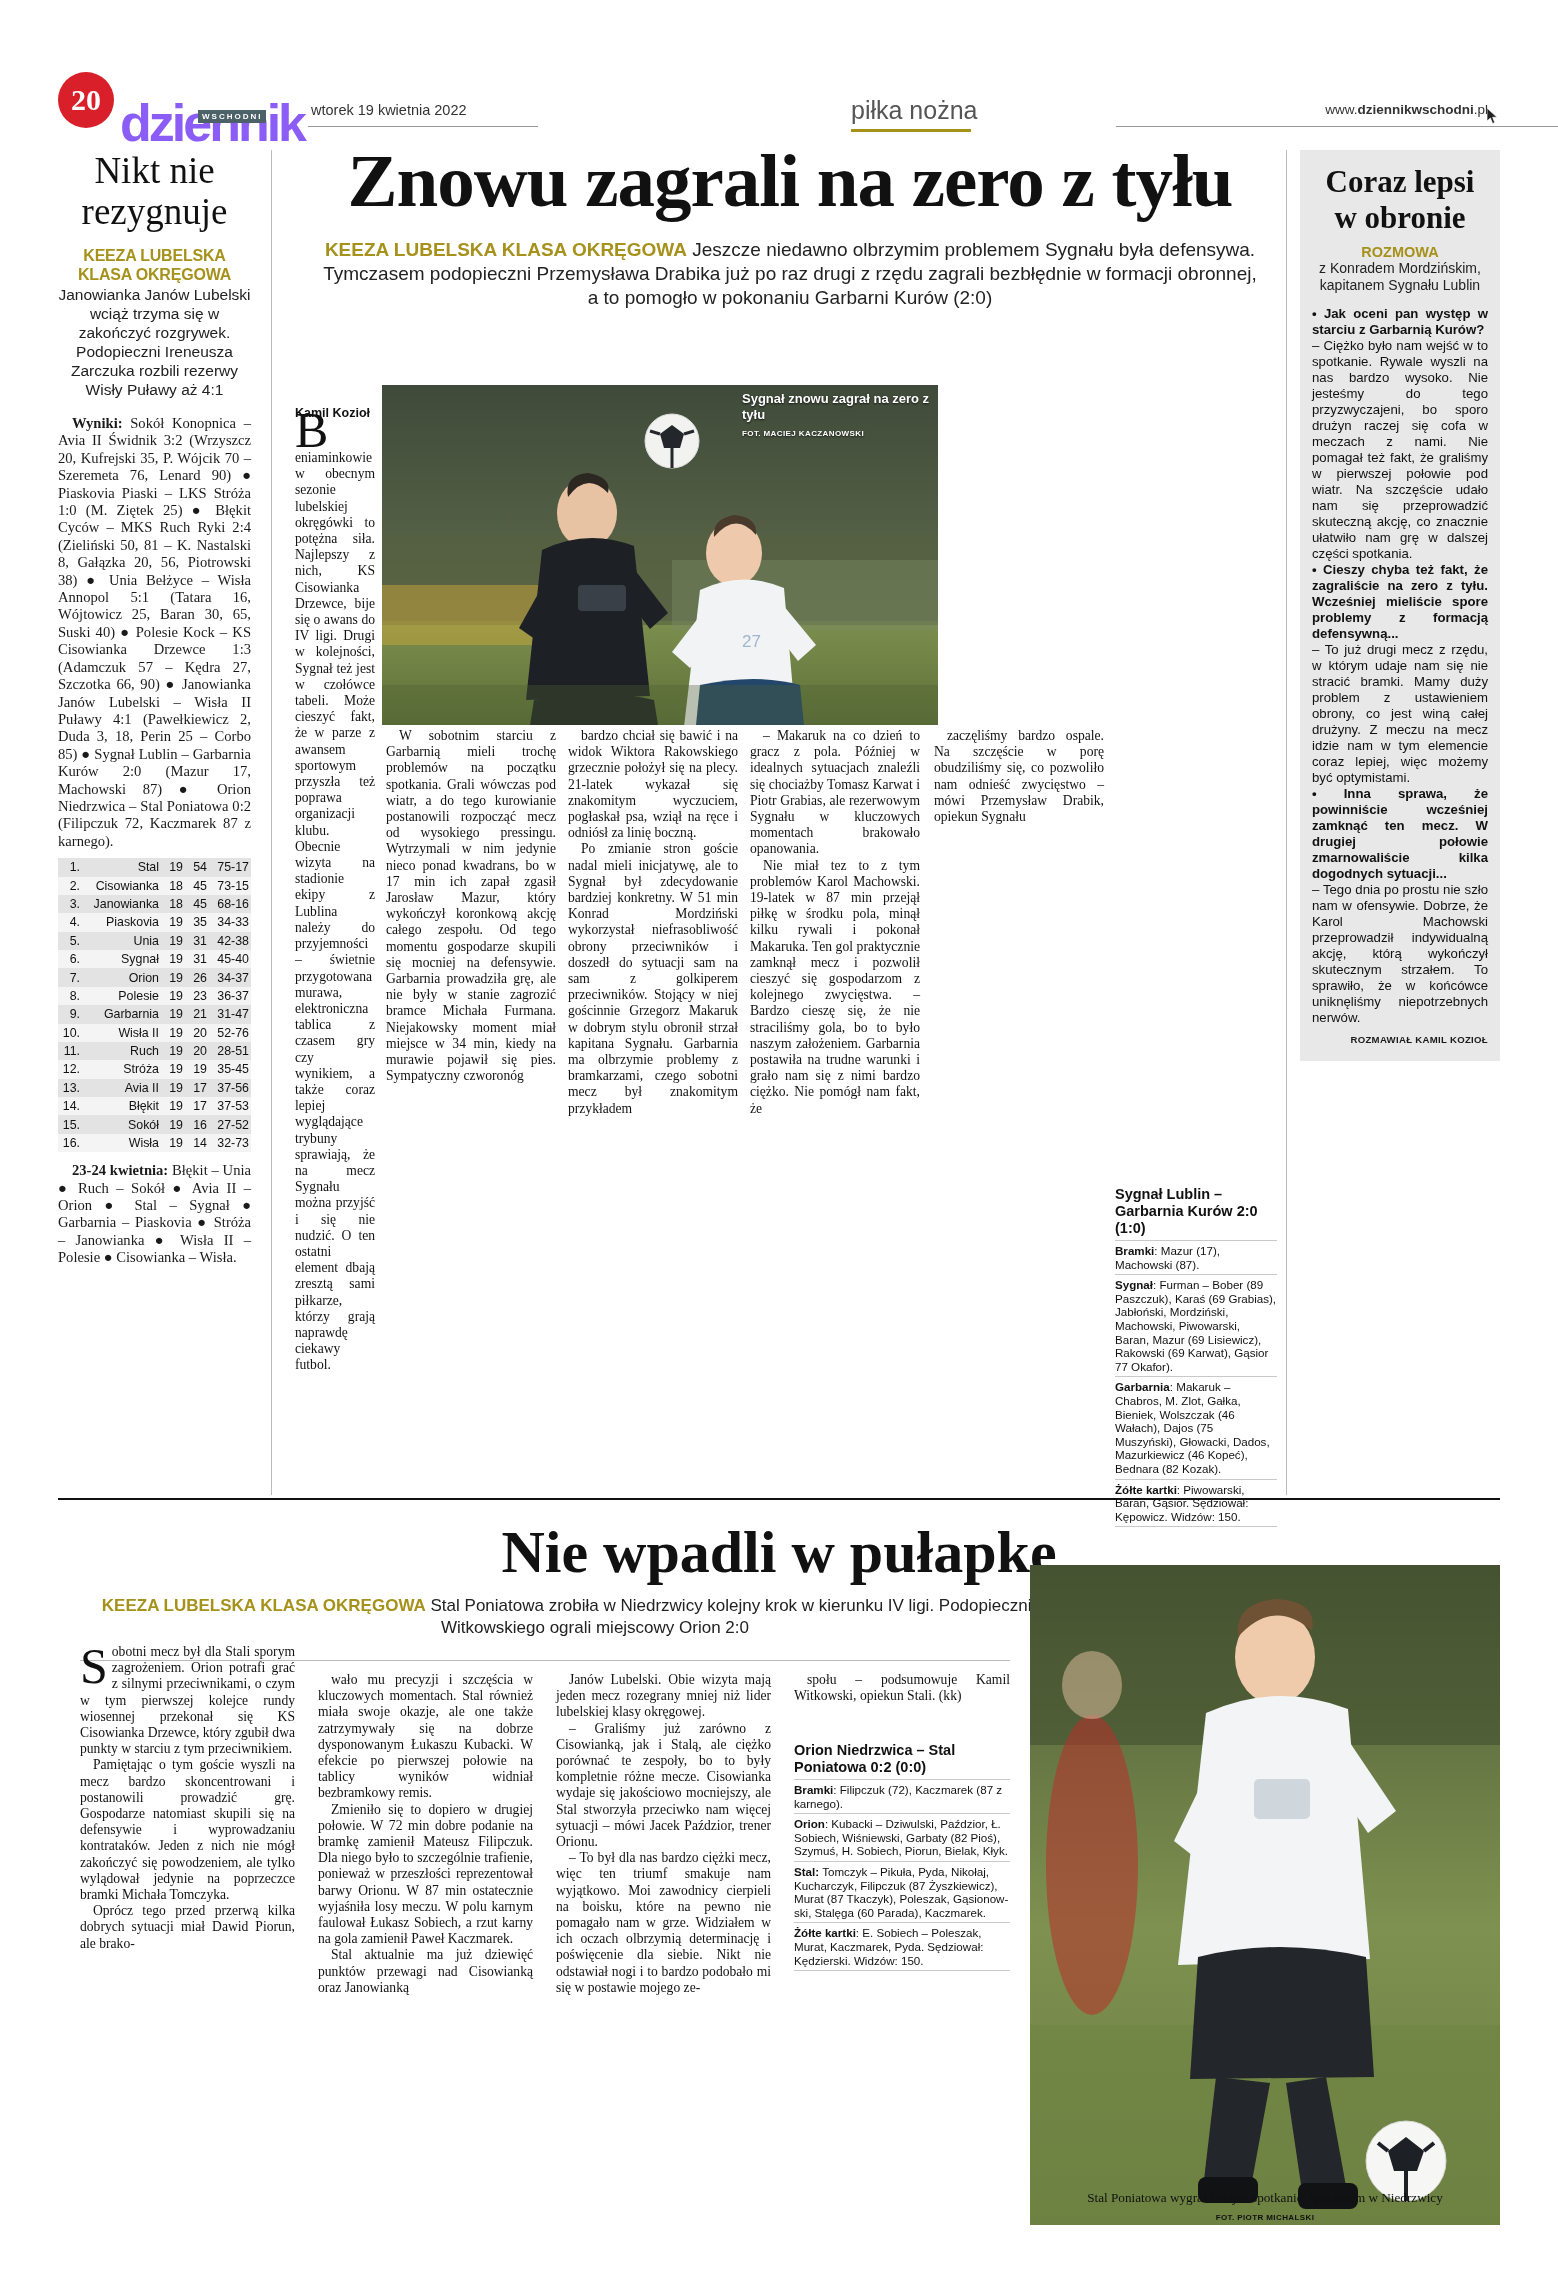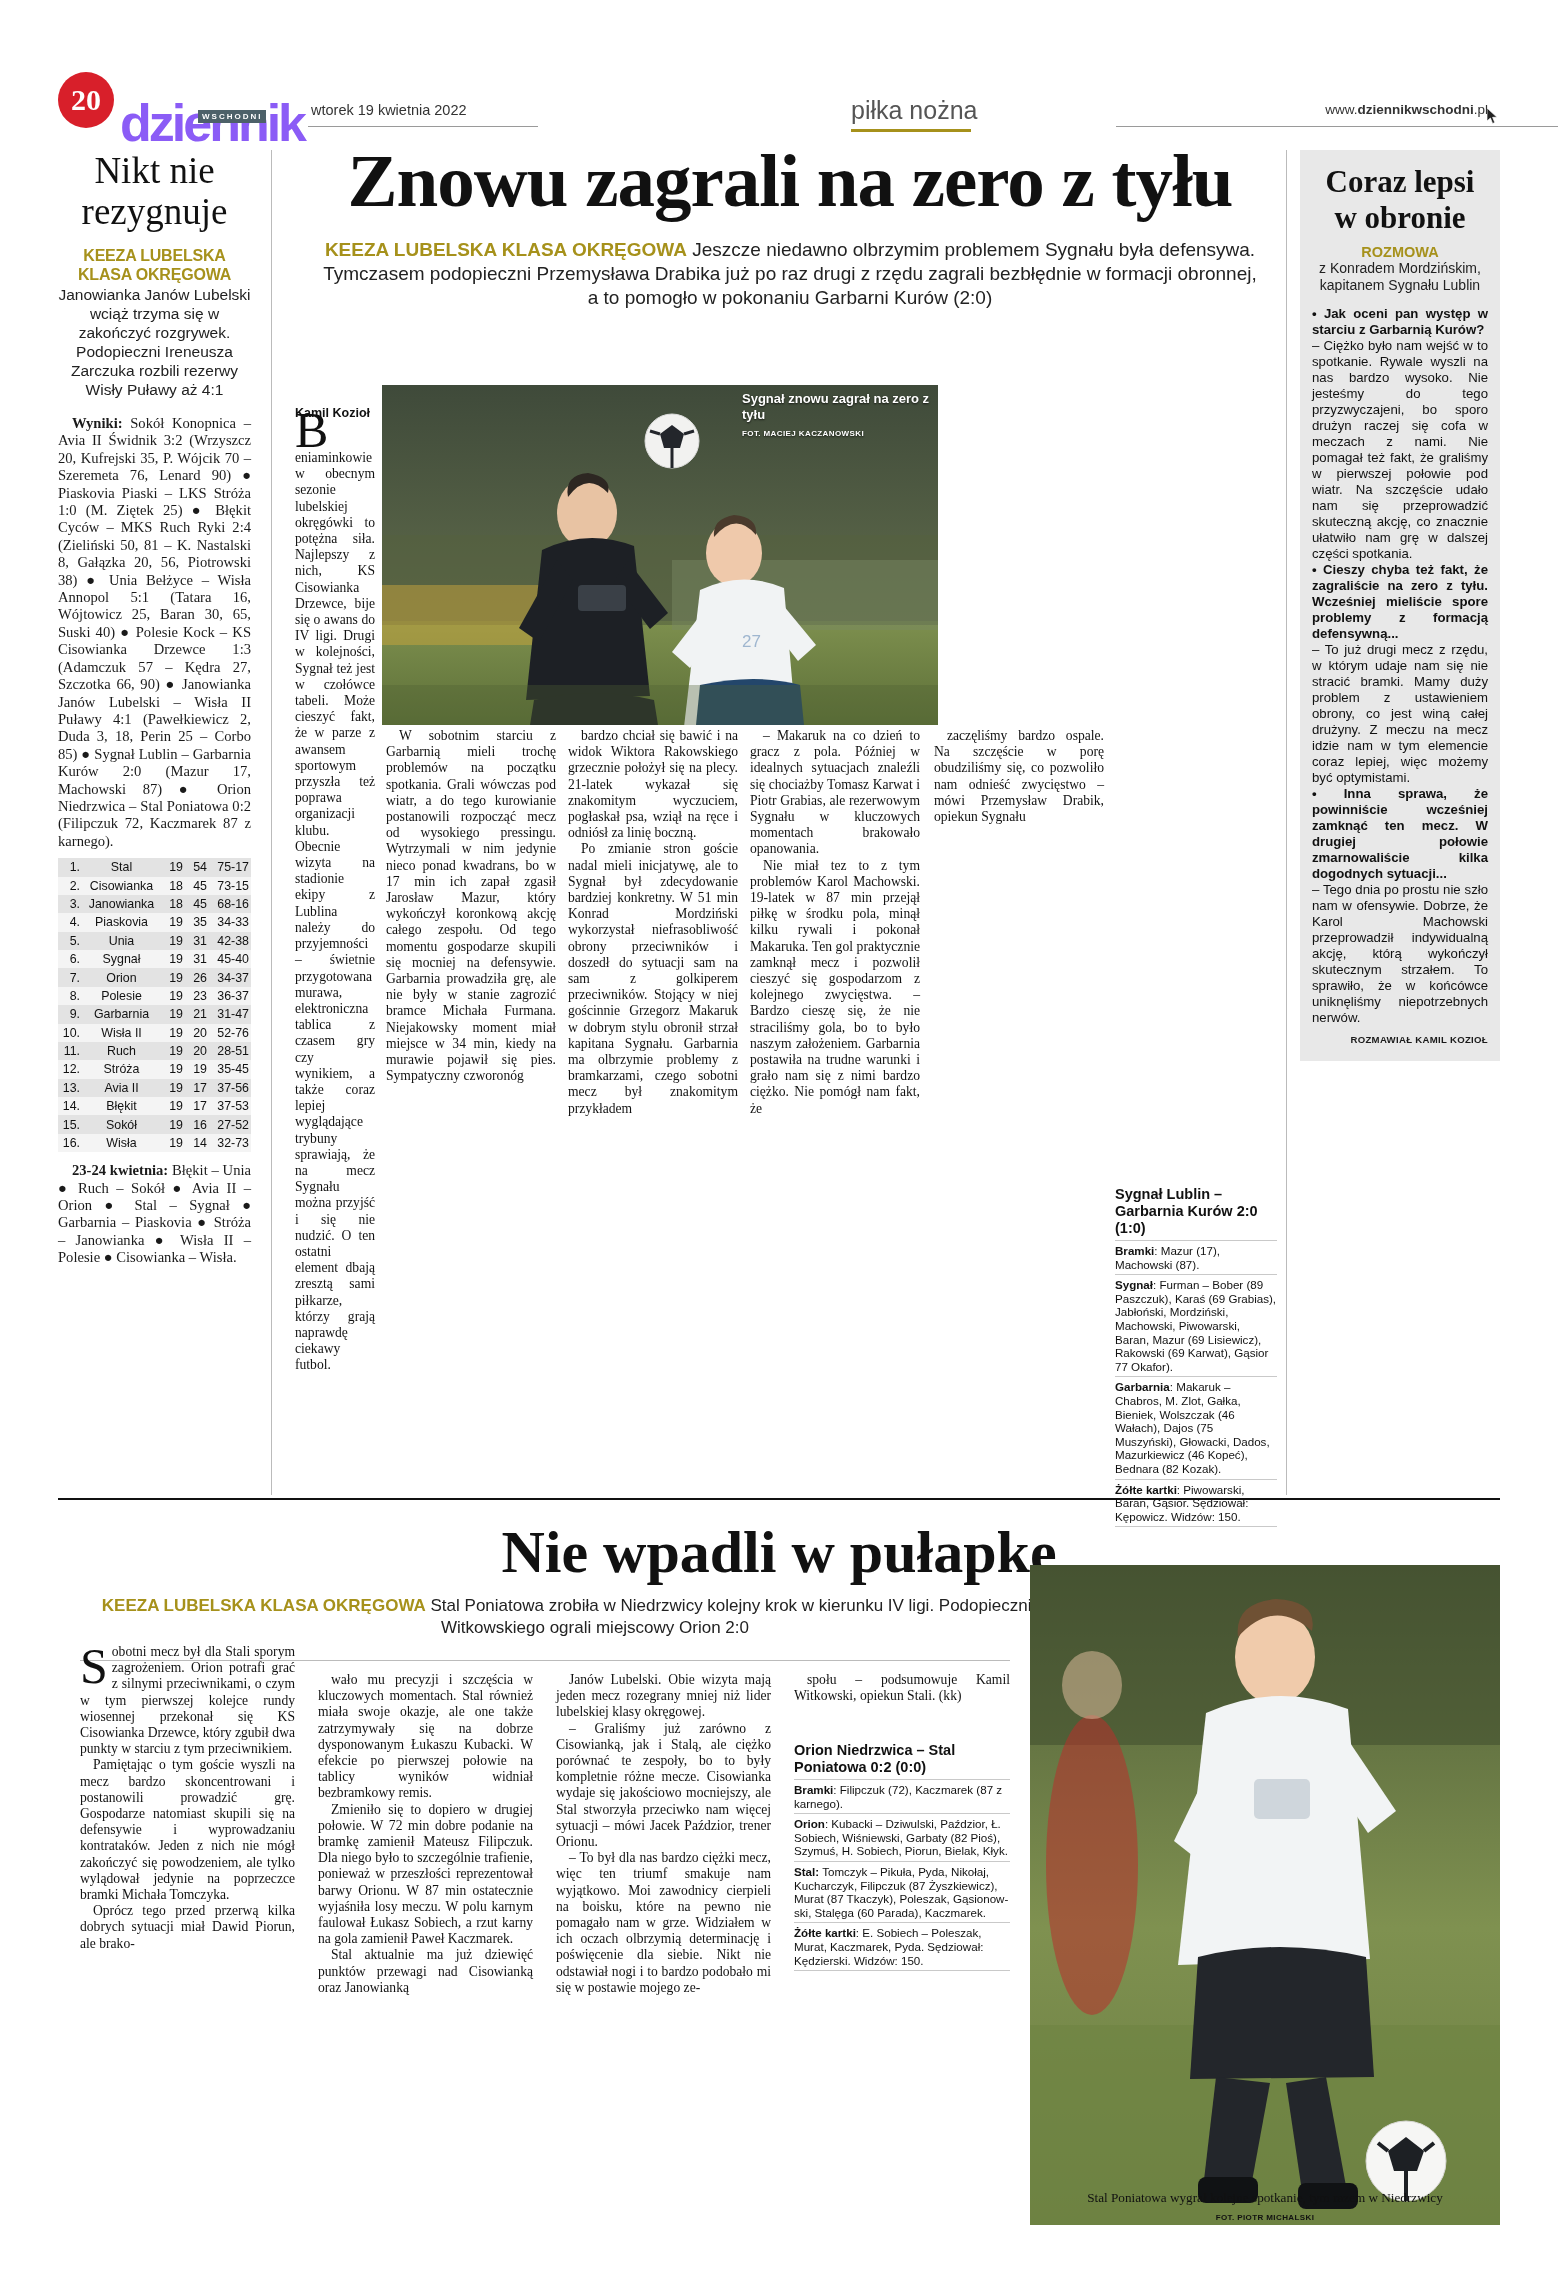--- a/index.html
+++ b/index.html
@@ -82,21 +82,21 @@
 
   
   table.standings { width: 100%; border-collapse: collapse; margin-top: 8px; }
   table.standings td {
     font-size: 12.4px; padding: 2.2px 2px; color: #111;
     font-family: "Liberation Sans", sans-serif; white-space: nowrap;
   }
   table.standings tr:nth-child(odd) { background: #e3e3e3; }
   table.standings tr:nth-child(even) { background: #f4f4f4; }
   td.pos { text-align: right; width: 24px; padding-right: 4px; }
-  td.team { text-align: center; }
+  td.team { text-align: right; }
   td.num { text-align: right; width: 24px; }
   td.gls { text-align: right; width: 42px; padding-right: 3px; }
 
   .next-round {
     margin-top: 10px;
     font-family: "Liberation Serif", serif;
     font-size: 14.6px; line-height: 17.4px; text-align: justify;
     text-indent: 14px;
   }
   .next-round b { font-weight: bold; }

